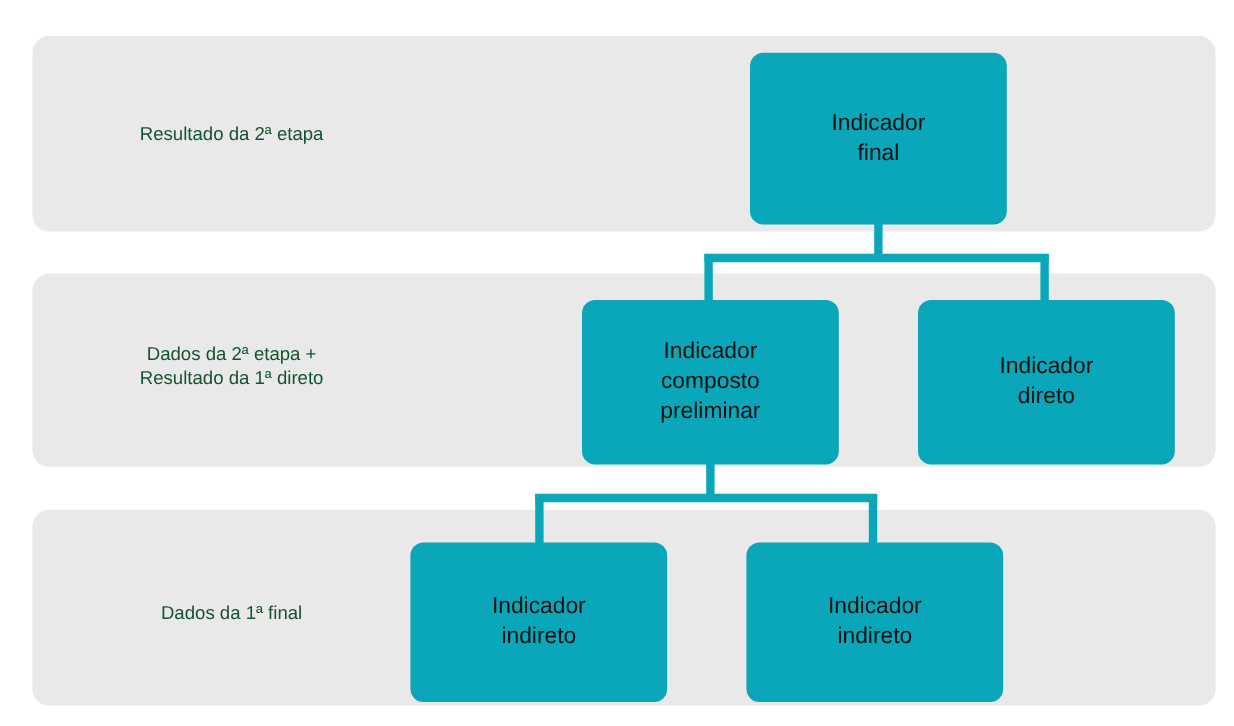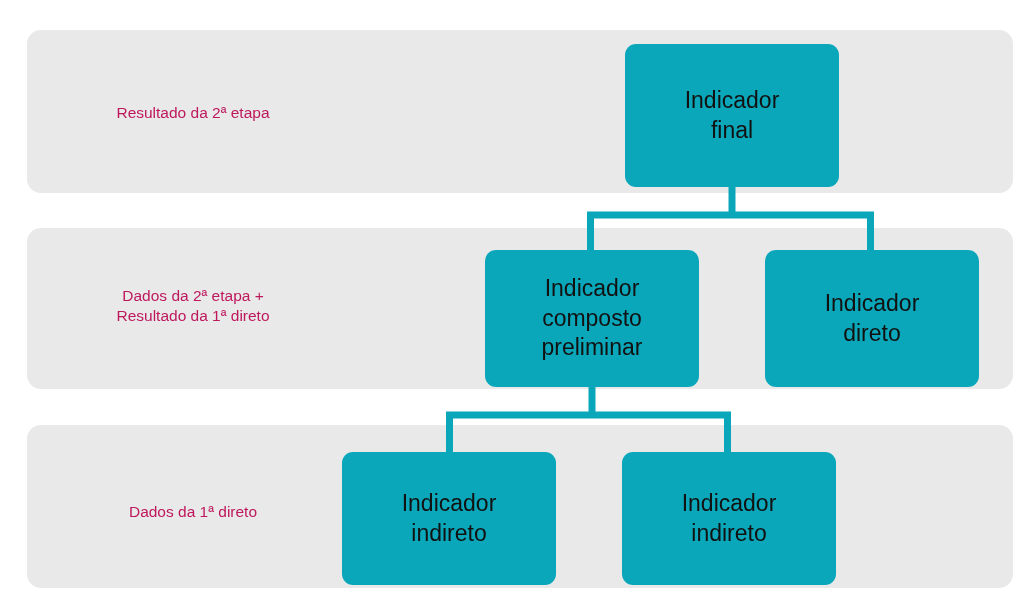--- a/index.html
+++ b/index.html
@@ -29,21 +29,21 @@
   }
   #band-1 { top: 30px;  height: 163px; }
   #band-2 { top: 228px; height: 161px; }
   #band-3 { top: 425px; height: 163px; }
 
   .band-label {
     position: absolute;
     left: 48px;
     width: 290px;
     text-align: center;
-    color: #be185d;
+    color: #14532d;
     font-size: 15.5px;
     line-height: 1.32;
     white-space: pre-line;
   }
   #band-label-1 { top: 103px; }
   #band-label-2 { top: 286px; }
   #band-label-3 { top: 502px; }
 
   
   #connectors {
@@ -53,21 +53,21 @@
     width: 1028px;
     height: 605px;
   }
 
   
   .node {
     position: absolute;
     background: #0AA7BA;
     border-radius: 11px;
     color: #111111;
-    font-size: 23px;
+    font-size: 19px;
     line-height: 1.3;
     display: flex;
     align-items: center;
     justify-content: center;
     text-align: center;
     white-space: pre-line;
     box-sizing: border-box;
   }
 
   #node-final     { left: 625px; top: 44px;  width: 214px; height: 143px; }
@@ -81,21 +81,21 @@
 
 <div id="canvas">
 
   <div class="band" id="band-1"></div>
   <div class="band" id="band-2"></div>
   <div class="band" id="band-3"></div>
 
   <div class="band-label" id="band-label-1">Resultado da 2ª etapa</div>
   <div class="band-label" id="band-label-2">Dados da 2ª etapa +
 Resultado da 1ª direto</div>
-  <div class="band-label" id="band-label-3">Dados da 1ª direto</div>
+  <div class="band-label" id="band-label-3">Dados da 1ª final</div>
 
   <svg id="connectors" viewBox="0 0 1028 605" width="1028" height="605" xmlns="http://www.w3.org/2000/svg">
 
     <g stroke="#0AA7BA" stroke-width="7" fill="none" stroke-linecap="butt">
       <line x1="732" y1="185" x2="732" y2="215"></line>
       <line x1="587" y1="215" x2="874" y2="215"></line>
       <line x1="590.5" y1="212" x2="590.5" y2="252"></line>
       <line x1="870.5" y1="212" x2="870.5" y2="252"></line>
     </g>
 

